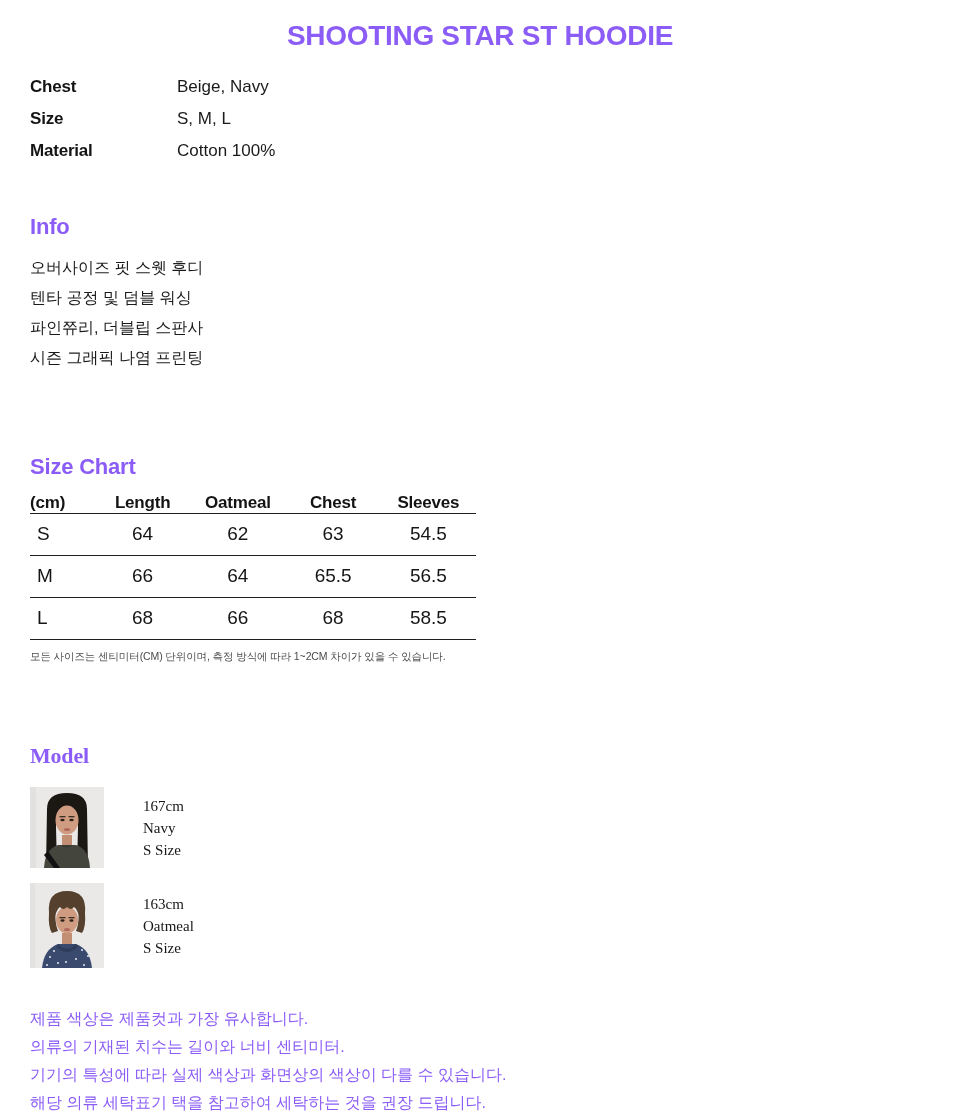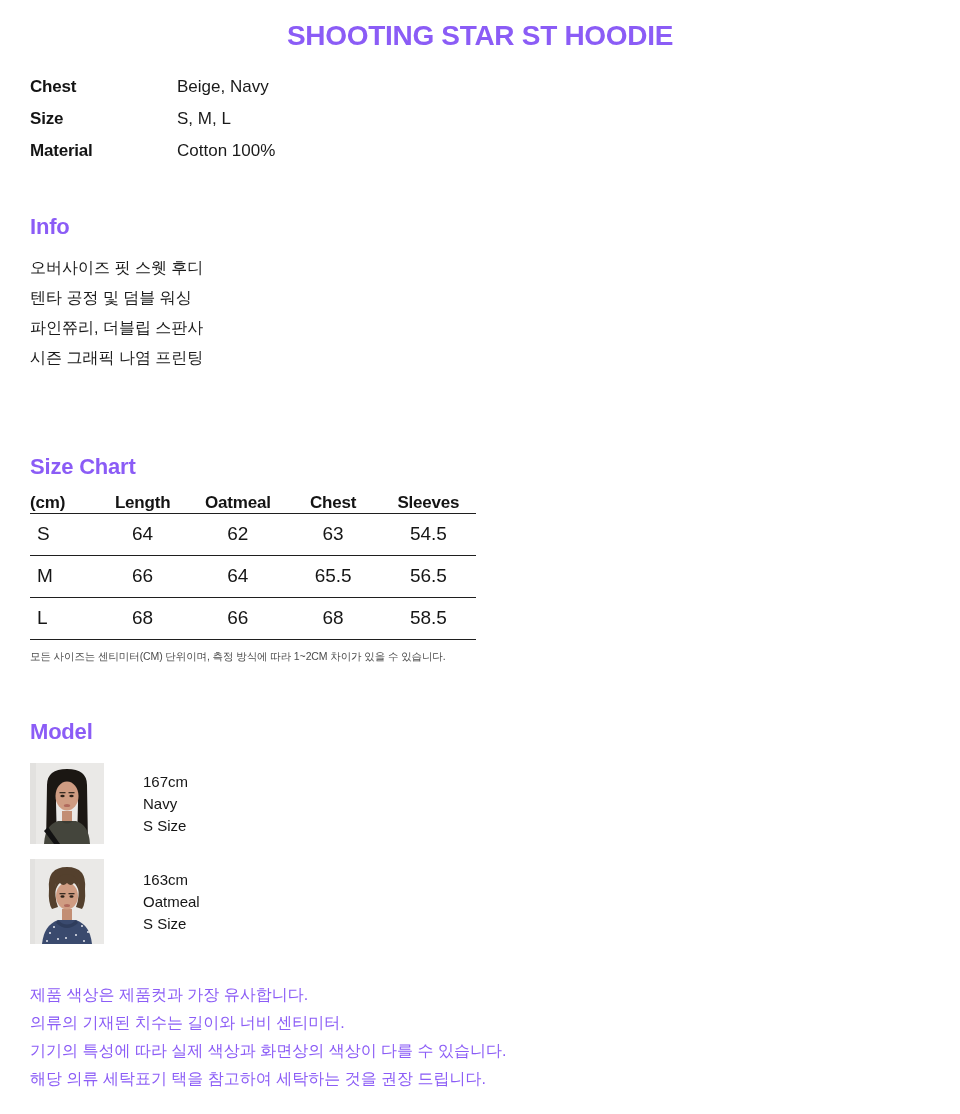--- a/index.html
+++ b/index.html
@@ -68,21 +68,21 @@
   }
   .size-table td:first-child { text-align: left; padding-left: 7px; }
   .chart-footnote {
     margin-top: 10px;
     font-size: 10.5px;
     color: #4b4b4b;
     letter-spacing: -0.1px;
   }
 
   
-  .model-section { margin-top: 55px; }
+  .model-section { margin-top: 79px; font-family: Liberation Serif, serif; }
   .model-entries { margin-top: 18px; }
   .model-entry { display: flex; align-items: center; }
   .model-entry + .model-entry { margin-top: 15px; }
   .model-photo {
     width: 74px;
     flex: 0 0 74px;
     display: block;
     overflow: hidden;
   }
   .model-photo svg { display: block; }

